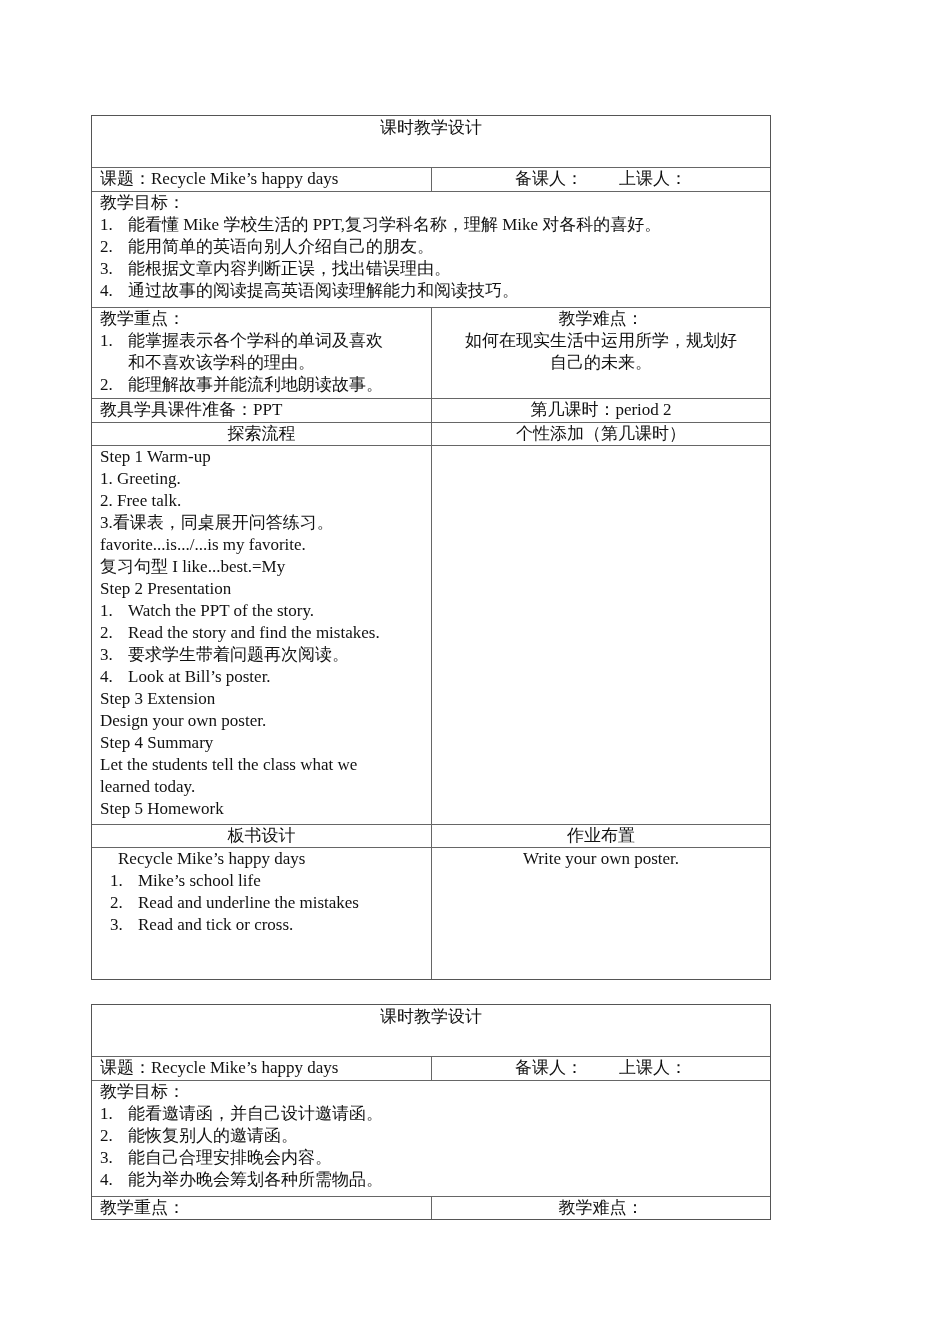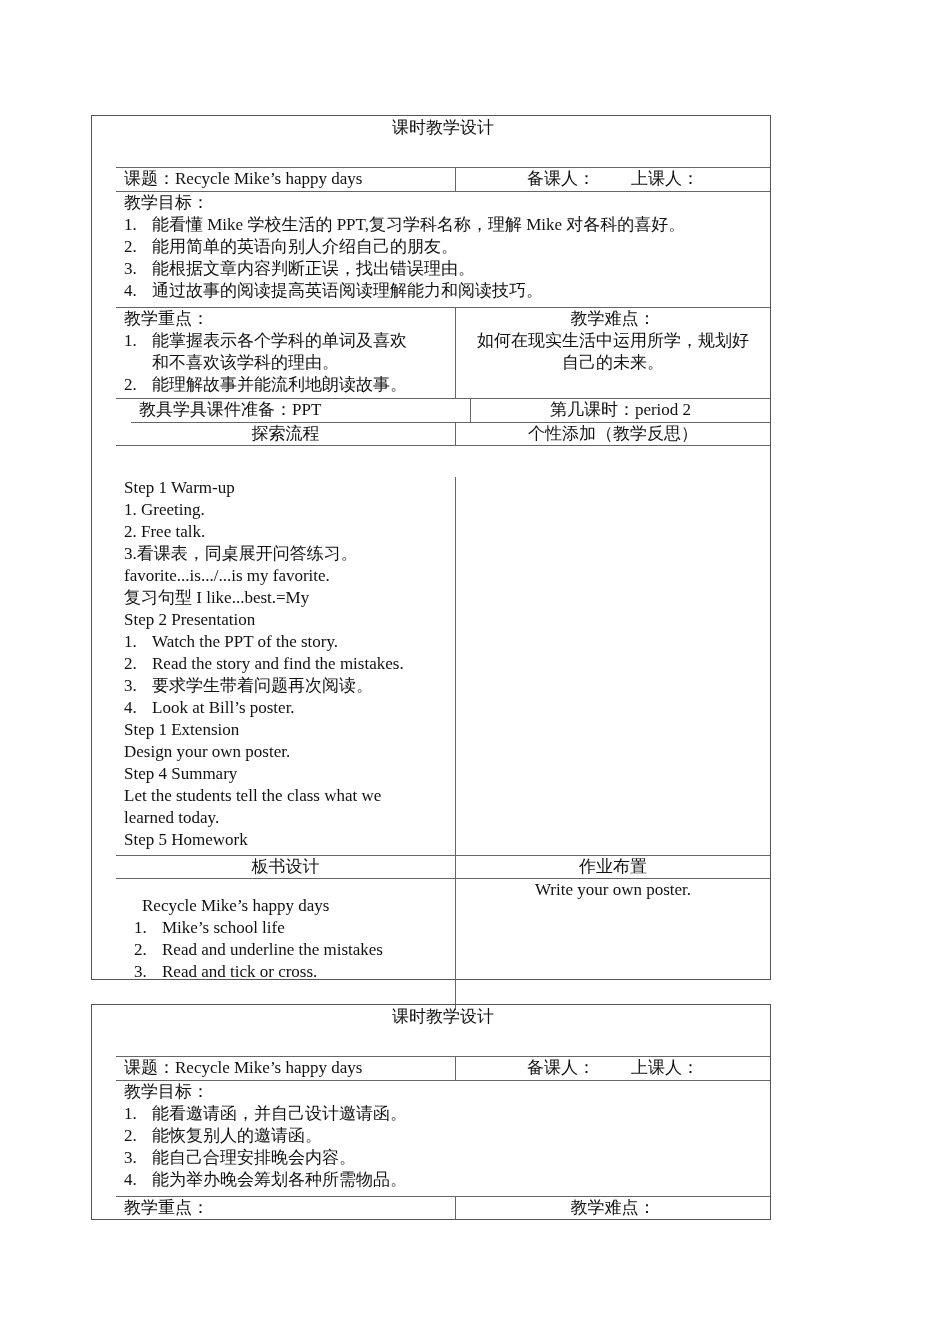--- a/index.html
+++ b/index.html
@@ -15,42 +15,41 @@
       font-family: "Liberation Serif", "DejaVu Serif", serif;
       color: #111111;
       font-size: 17px;
     }
     .tbl {
       position: absolute;
       left: 91px;
       width: 680px;
       border: 1.5px solid #555555;
       box-sizing: border-box;
-      padding-left: 24px;
     }
     .row {
       display: flex;
       border-bottom: 1.5px solid #666666;
       box-sizing: border-box;
     }
     .row:last-child { border-bottom: none; }
     .cell {
       box-sizing: border-box;
       padding: 0 8px;
       line-height: 22px;
       overflow: hidden;
     }
     .cell.left { width: 340px; border-right: 1.5px solid #666666; }
     .cell.right { flex: 1; text-align: center; }
     .cell.full { width: 100%; }
     .center { text-align: center; }
     .line { white-space: nowrap; height: 22px; }
     .num { display: inline-block; width: 28px; }
     .indent { padding-left: 28px; }
-    .board-title { padding-left: 18px; margin-top: 16px; }
+    .board-title { padding-left: 18px; }
     .board-item { padding-left: 10px; }
     .board-item .num { width: 28px; }
     .title-cell { padding-top: 1px; }
     .gap { display: inline-block; width: 36px; }
   </style>
 </head>
 <body>
 
 <div class="tbl" style="top:115px; height:865px;">
 
@@ -82,44 +81,44 @@
       <div class="line indent">和不喜欢该学科的理由。</div>
       <div class="line"><span class="num">2.</span><span>能理解故事并能流利地朗读故事。</span></div>
     </div>
     <div class="cell right">
       <div class="line">教学难点：</div>
       <div class="line">如何在现实生活中运用所学，规划好</div>
       <div class="line">自己的未来。</div>
     </div>
   </div>
 
-  <div class="row" style="height:24px;margin-left:15px;">
+  <div class="row" style="height:24px;">
     <div class="cell left">教具学具课件准备：PPT</div>
     <div class="cell right">第几课时：period 2</div>
   </div>
 
   <div class="row" style="height:23px;">
     <div class="cell left center">探索流程</div>
-    <div class="cell right center">个性添加（教学反思）</div>
+    <div class="cell right center">个性添加（第几课时）</div>
   </div>
 
-  <div class="row" style="height:379px;margin-top:31px;">
+  <div class="row" style="height:379px;">
     <div class="cell left">
       <div class="line">Step 1 Warm-up</div>
       <div class="line">1. Greeting.</div>
       <div class="line">2. Free talk.</div>
       <div class="line">3.看课表，同桌展开问答练习。</div>
       <div class="line">favorite...is.../...is my favorite.</div>
       <div class="line">复习句型 I like...best.=My</div>
       <div class="line">Step 2 Presentation</div>
       <div class="line"><span class="num">1.</span><span>Watch the PPT of the story.</span></div>
       <div class="line"><span class="num">2.</span><span>Read the story and find the mistakes.</span></div>
       <div class="line"><span class="num">3.</span><span>要求学生带着问题再次阅读。</span></div>
       <div class="line"><span class="num">4.</span><span>Look at Bill’s poster.</span></div>
-      <div class="line">Step 1 Extension</div>
+      <div class="line">Step 3 Extension</div>
       <div class="line">Design your own poster.</div>
       <div class="line">Step 4 Summary</div>
       <div class="line">Let the students tell the class what we</div>
       <div class="line">learned today.</div>
       <div class="line">Step 5 Homework</div>
     </div>
     <div class="cell right"></div>
   </div>
 
   <div class="row" style="height:23px;">

